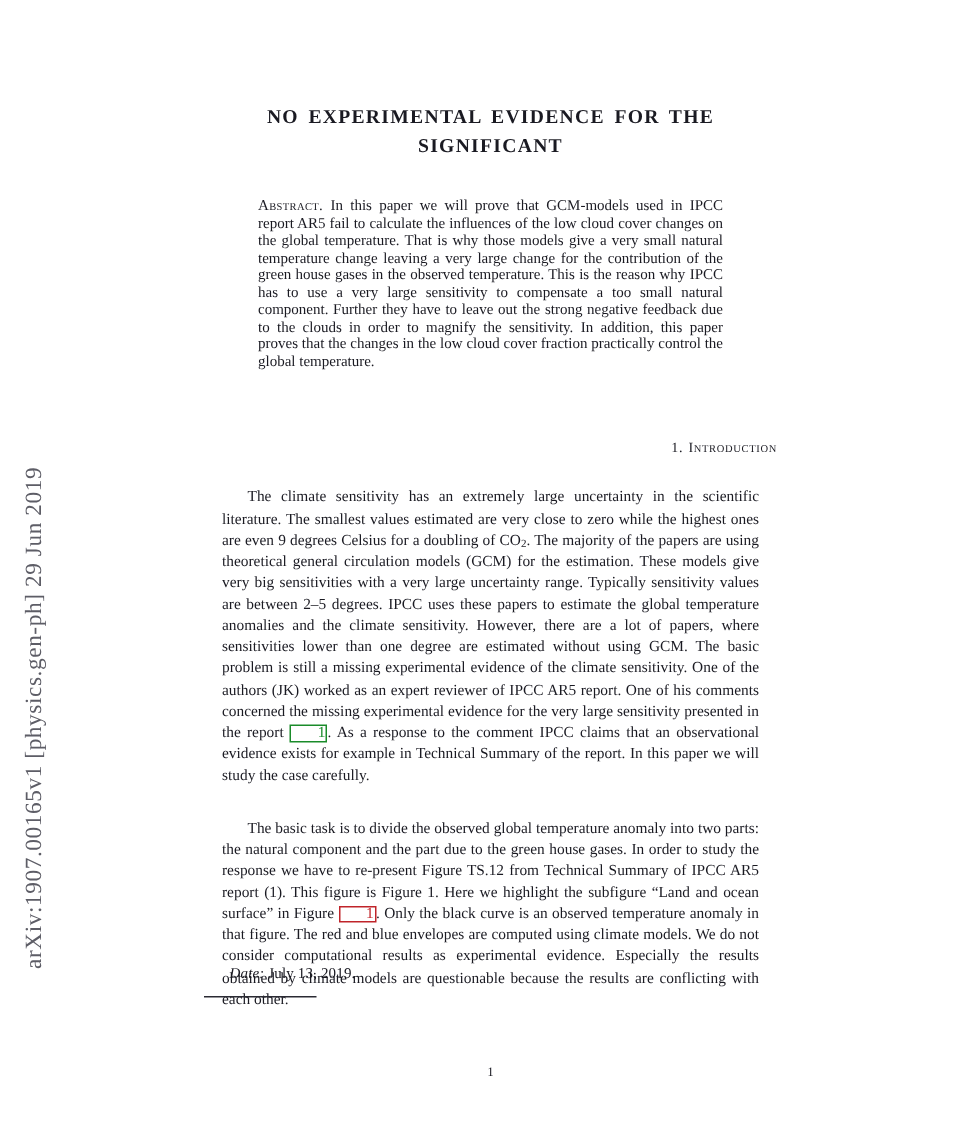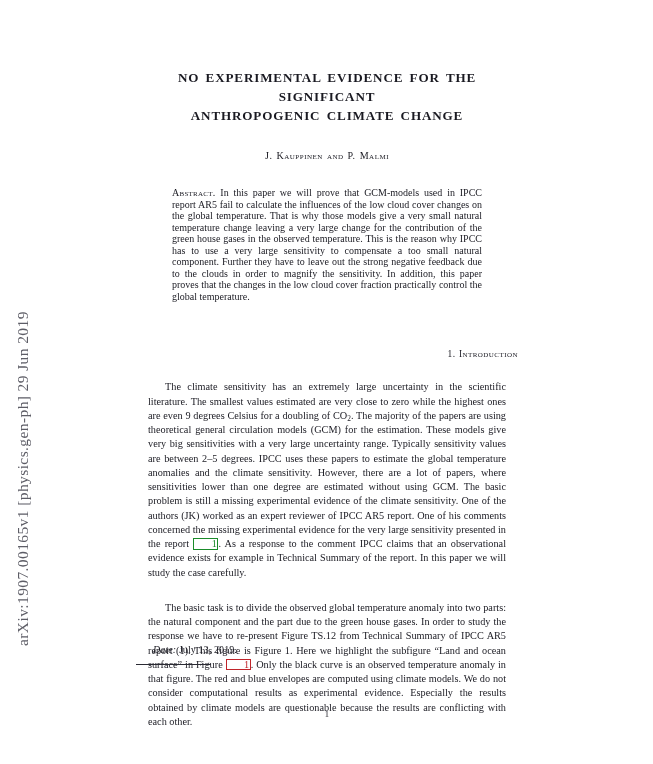--- a/index.html
+++ b/index.html
@@ -174,24 +174,22 @@
 <body>
 
 <div id="arxiv-stamp">
   <span class="stamp-text">arXiv:1907.00165v1  [physics.gen-ph]  29 Jun 2019</span>
 </div>
 
 <div id="page-column">
 
   <h1 class="doc-title">
     <span class="title-line">NO EXPERIMENTAL EVIDENCE FOR THE SIGNIFICANT</span>
-    <span class="title-line">ANTHROPOGENIC CLIMATE CHANGE</span>
   </h1>
 
-  <p class="doc-authors">J. Kauppinen and P. Malmi</p>
 
   <p class="abstract"><span class="abstract-label">Abstract.</span><span> In this paper we will prove that GCM-models used in IPCC report AR5 fail to calculate the influences of the low cloud cover changes on the global temperature. That is why those models give a very small natural temperature change leaving a very large change for the contribution of the green house gases in the observed temperature. This is the reason why IPCC has to use a very large sensitivity to compensate a too small natural component. Further they have to leave out the strong negative feedback due to the clouds in order to magnify the sensitivity. In addition, this paper proves that the changes in the low cloud cover fraction practically control the global temperature.</span></p>
 
   <h2 class="section-heading" id="section-1-heading"><span class="sec-num">1.</span> <span>Introduction</span></h2>
 
   <p class="body-par"><span>The climate sensitivity has an extremely large uncertainty in the scientific literature. The smallest values estimated are very close to zero while the highest ones are even 9 degrees Celsius for a doubling of CO</span><sub>2</sub><span>. The majority of the papers are using theoretical general circulation models (GCM) for the estimation. These models give very big sensitivities with a very large uncertainty range. Typically sensitivity values are between 2–5 degrees. IPCC uses these papers to estimate the global temperature anomalies and the climate sensitivity. However, there are a lot of papers, where sensitivities lower than one degree are estimated without using GCM. The basic problem is still a missing experimental evidence of the climate sensitivity. One of the authors (JK) worked as an expert reviewer of IPCC AR5 report. One of his comments concerned the missing experimental evidence for the very large sensitivity presented in the report </span><a class="ref-link ref-cite" href="#"><span>1</span></a><span>. As a response to the comment IPCC claims that an observational evidence exists for example in Technical Summary of the report. In this paper we will study the case carefully.</span></p>
 
 
   <p class="body-par"><span>The basic task is to divide the observed global temperature anomaly into two parts: the natural component and the part due to the green house gases. In order to study the response we have to re-present Figure TS.12 from Technical Summary of IPCC AR5 report (1). This figure is Figure 1. Here we highlight the subfigure “Land and ocean surface” in Figure </span><a class="ref-link ref-figure" href="#"><span>1</span></a><span>. Only the black curve is an observed temperature anomaly in that figure. The red and blue envelopes are computed using climate models. We do not consider computational results as experimental evidence. Especially the results obtained by climate models are questionable because the results are conflicting with each other.</span></p>
 

